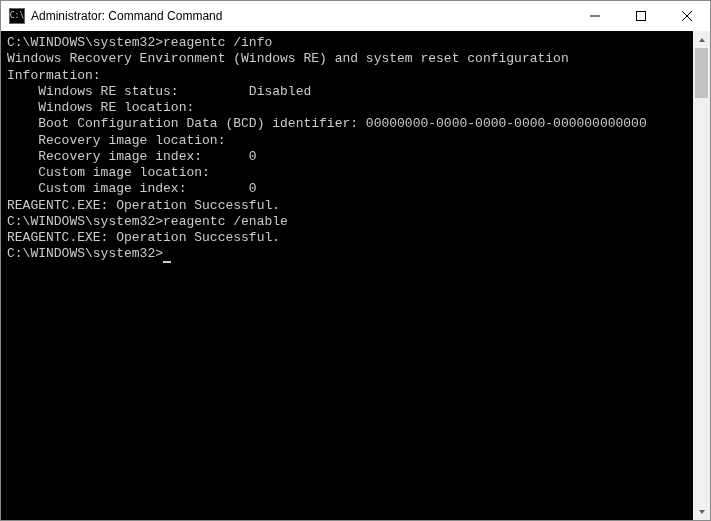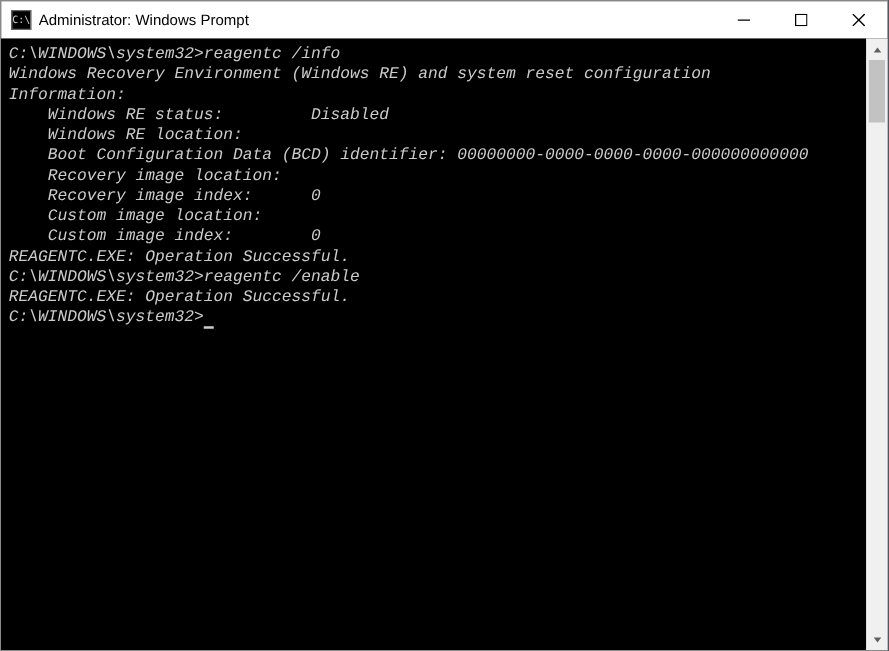--- a/index.html
+++ b/index.html
@@ -68,21 +68,20 @@
     .terminal {
       flex: 1;
       background: #000;
       color: #ccc;
       font-family: 'Consolas', 'Courier New', monospace;
       font-size: 13px;
       line-height: 1.25;
       padding: 4px 6px;
       white-space: pre;
       overflow: hidden;
-      font-style: italic;
     }
     .scrollbar {
       width: 17px;
       background: #f0f0f0;
       display: flex;
       flex-direction: column;
     }
     .scrollbar-btn {
       height: 17px;
       background: #f0f0f0;
@@ -115,21 +114,21 @@
       vertical-align: bottom;
     }
     .line { display: block; }
   </style>
 </head>
 <body>
 
 <div class="window">
   <div class="titlebar">
     <div class="titlebar-icon">C:\</div>
-    <div class="titlebar-title">Administrator: Windows Prompt</div>
+    <div class="titlebar-title">Administrator: Command Command</div>
     <div class="titlebar-controls">
       <button class="titlebar-btn">
         <svg viewBox="0 0 10 10">
             <line x1="0" y1="5" x2="10" y2="5" stroke="#000" stroke-width="1"></line>
           </svg>
       </button>
       <button class="titlebar-btn">
         <svg viewBox="0 0 10 10">
             <rect x="0.5" y="0.5" width="9" height="9" fill="none" stroke="#000" stroke-width="1"></rect>
           </svg>

